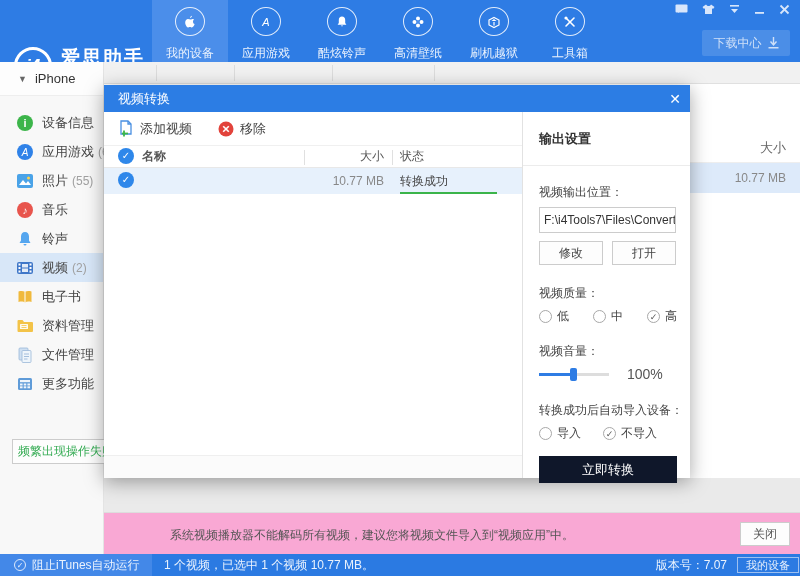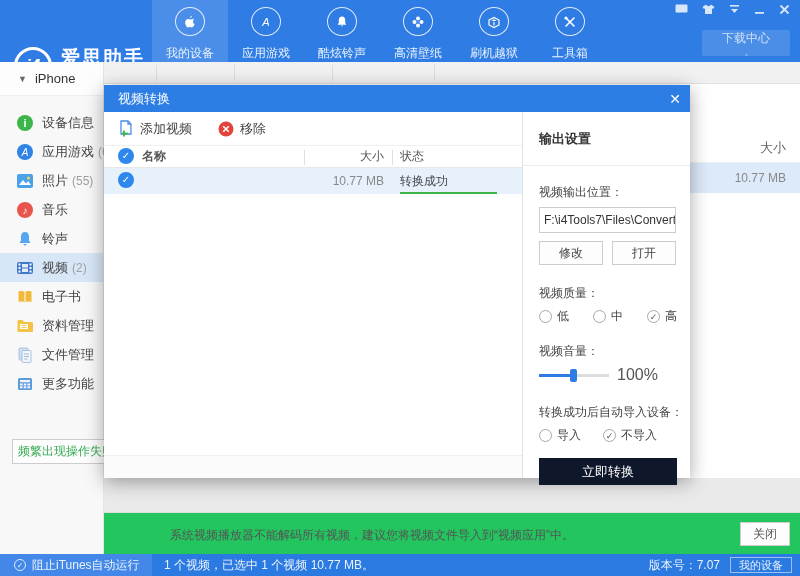--- a/index.html
+++ b/index.html
@@ -21,21 +21,21 @@
   .nav-item { width:76px; height:62px; display:flex; flex-direction:column; align-items:center;
     justify-content:flex-start; padding-top:7px; cursor:pointer; }
   .nav-item.active { background:#4b8eea; }
   .nav-circle { width:30px; height:30px; border:1.5px solid rgba(255,255,255,.85); border-radius:50%;
     display:flex; align-items:center; justify-content:center; }
   .nav-label { color:#eaf2fd; font-size:12px; margin-top:9px; white-space:nowrap; }
   .winctl { position:absolute; right:10px; top:4px; display:flex; gap:14px; align-items:center; }
   .winctl span { color:#d8e6fb; font-size:11px; cursor:pointer; line-height:14px; }
   .dl-btn { position:absolute; right:10px; top:30px; width:88px; height:26px;
     background:rgba(255,255,255,.14); border-radius:2px; color:#cfe0f8; font-size:12px;
-    display:flex; align-items:center; justify-content:center; gap:6px; cursor:pointer;flex-direction:column; }
+    display:flex; align-items:center; justify-content:center; gap:6px; cursor:pointer; }
   
   .sidebar { position:absolute; left:0; top:62px; width:104px; height:498px;
     background:#f8f8f8; border-right:1px solid #e4e4e4; }
   .dev-header { height:34px; background:#fdfdfd; border-bottom:1px solid #eee;
     display:flex; align-items:center; padding-left:18px; font-size:13px; color:#333; cursor:pointer; }
   .dev-caret { font-size:9px; color:#666; margin-right:8px; }
   .side-list { padding-top:12px; }
   .side-item { height:29px; display:flex; align-items:center; padding-left:16px; cursor:pointer; }
   .side-item.selected { background:#d8e7f8; }
   .side-ic { width:18px; height:18px; margin-right:8px; flex:0 0 18px; }
@@ -48,34 +48,34 @@
   .bg-toolbar { position:absolute; left:104px; top:62px; width:696px; height:22px;
     background:#f1f1f1; border-bottom:1px solid #e0e0e0; }
   .bg-toolbar i { position:absolute; top:3px; width:1px; height:16px; background:#dcdcdc; }
   .bg-table { position:absolute; left:690px; top:84px; width:110px; height:394px; background:#fff; }
   .bg-th { position:absolute; left:0; top:49px; width:110px; height:30px; border-bottom:1px solid #eee;
     display:flex; align-items:center; justify-content:flex-end; padding-right:14px; color:#666; font-size:13px; }
   .bg-row { position:absolute; left:0; top:79px; width:110px; height:30px; background:#ddeafa;
     display:flex; align-items:center; justify-content:flex-end; padding-right:14px; color:#888; font-size:12px; }
   .bg-gray { position:absolute; left:104px; top:478px; width:696px; height:34px; background:#eaeaea; }
   .tip-strip { position:absolute; left:104px; top:512px; width:696px; height:42px;
-    background:#22c55e; border-top:1px solid #ddd; }
+    background:#f9a8d4; border-top:1px solid #ddd; }
   .tip-text { position:absolute; left:66px; top:14px; font-size:12px; color:#555; white-space:nowrap; }
   .close-btn { position:absolute; right:10px; top:9px; width:50px; height:24px; background:#fdfdfd;
     border:1px solid #ccc; font-size:12px; color:#555; display:flex; align-items:center;
     justify-content:center; cursor:pointer; }
   
   .bottombar { position:absolute; left:0; top:554px; width:800px; height:22px; background:#2b7ae2;
     display:flex; align-items:center; color:#eaf2fd; font-size:12px; }
   .bb-left { width:152px; height:22px; background:#4388e8; display:flex; align-items:center;
     padding-left:14px; gap:6px; cursor:pointer; }
   .bb-check { width:12px; height:12px; border:1px solid #dce9fb; border-radius:50%;
     font-size:8px; line-height:11px; text-align:center; color:#eaf2fd; }
   .bb-info { margin-left:12px; }
-  .bb-right { margin-left:auto; display:flex; align-items:center; gap:10px; padding-right:8px; }
+  .bb-right { margin-left:auto; display:flex; align-items:center; gap:10px; padding-right:1px; }
   .upd-btn { border:1px solid #9dc0f0; height:16px; padding:0 8px; display:flex; align-items:center;
     font-size:11px; color:#eaf2fd; cursor:pointer; }
   
   .modal { position:absolute; left:104px; top:85px; width:586px; height:393px; background:#fff;
     box-shadow:0 4px 18px rgba(0,0,0,.35); z-index:10; }
   .m-title { position:absolute; left:0; top:0; width:586px; height:27px; background:#2c7de4;
     display:flex; align-items:center; padding-left:14px; color:#fff; font-size:13px; }
   .m-close { position:absolute; right:0; top:0; width:30px; height:27px; color:#fff; font-size:14px;
     display:flex; align-items:center; justify-content:center; cursor:pointer; }
   .m-left { position:absolute; left:0; top:27px; width:418px; height:366px; }
@@ -109,21 +109,21 @@
     display:flex; align-items:center; justify-content:center; cursor:pointer; }
   .radio-row { display:flex; margin-left:16px; gap:0; }
   .radio { display:flex; align-items:center; gap:5px; font-size:12px; color:#444; cursor:pointer; }
   .rdot { width:13px; height:13px; border:1px solid #a8a8a8; border-radius:50%; background:#fff;
     font-size:9px; line-height:12px; text-align:center; color:transparent; }
   .radio.checked .rdot { color:#555; }
   .slider { position:relative; margin-left:16px; width:70px; height:14px; display:inline-block; vertical-align:middle; }
   .sl-track { position:absolute; left:0; top:6px; width:70px; height:3px; background:#ddd; }
   .sl-fill { position:absolute; left:0; top:6px; width:35px; height:3px; background:#2e7ce4; }
   .sl-handle { position:absolute; left:31px; top:1px; width:7px; height:13px; background:#2e7ce4; border-radius:2px; cursor:pointer; }
-  .sl-val { font-size:16px; color:#555; margin-left:8px; vertical-align:middle; }
+  .sl-val { font-size:14px; color:#555; margin-left:18px; vertical-align:middle; }
   .convert-btn { margin:0 14px 0 16px; width:138px; height:27px; background:#0f172a; color:#fff;
     font-size:13px; display:flex; align-items:center; justify-content:center; cursor:pointer; } .gap14{height:14px} .gap18{height:18px} .gap20{height:20px}
 </style>
 </head>
 <body>
 
 <div class="header">
   <div class="logo">
     <div class="logo-badge">i4</div>
     <div class="logo-text">

